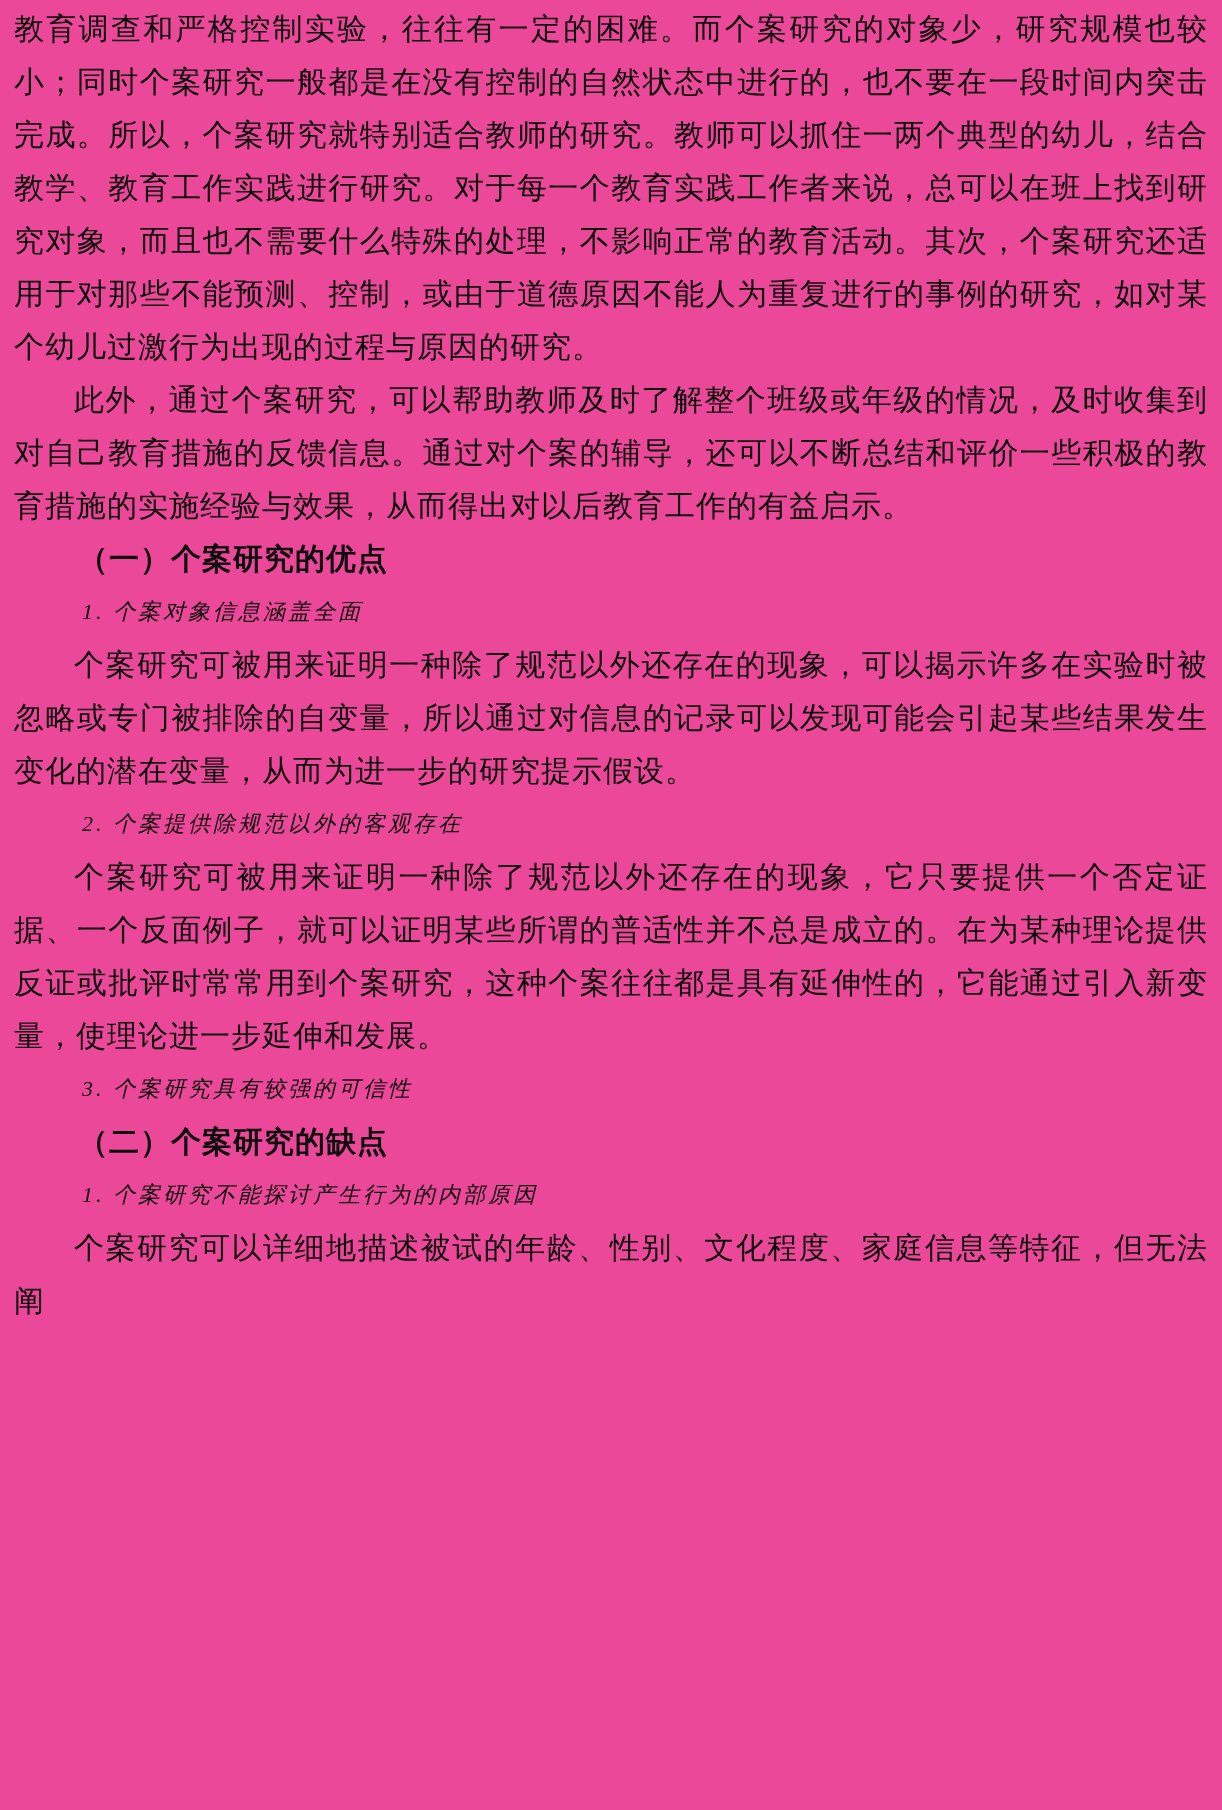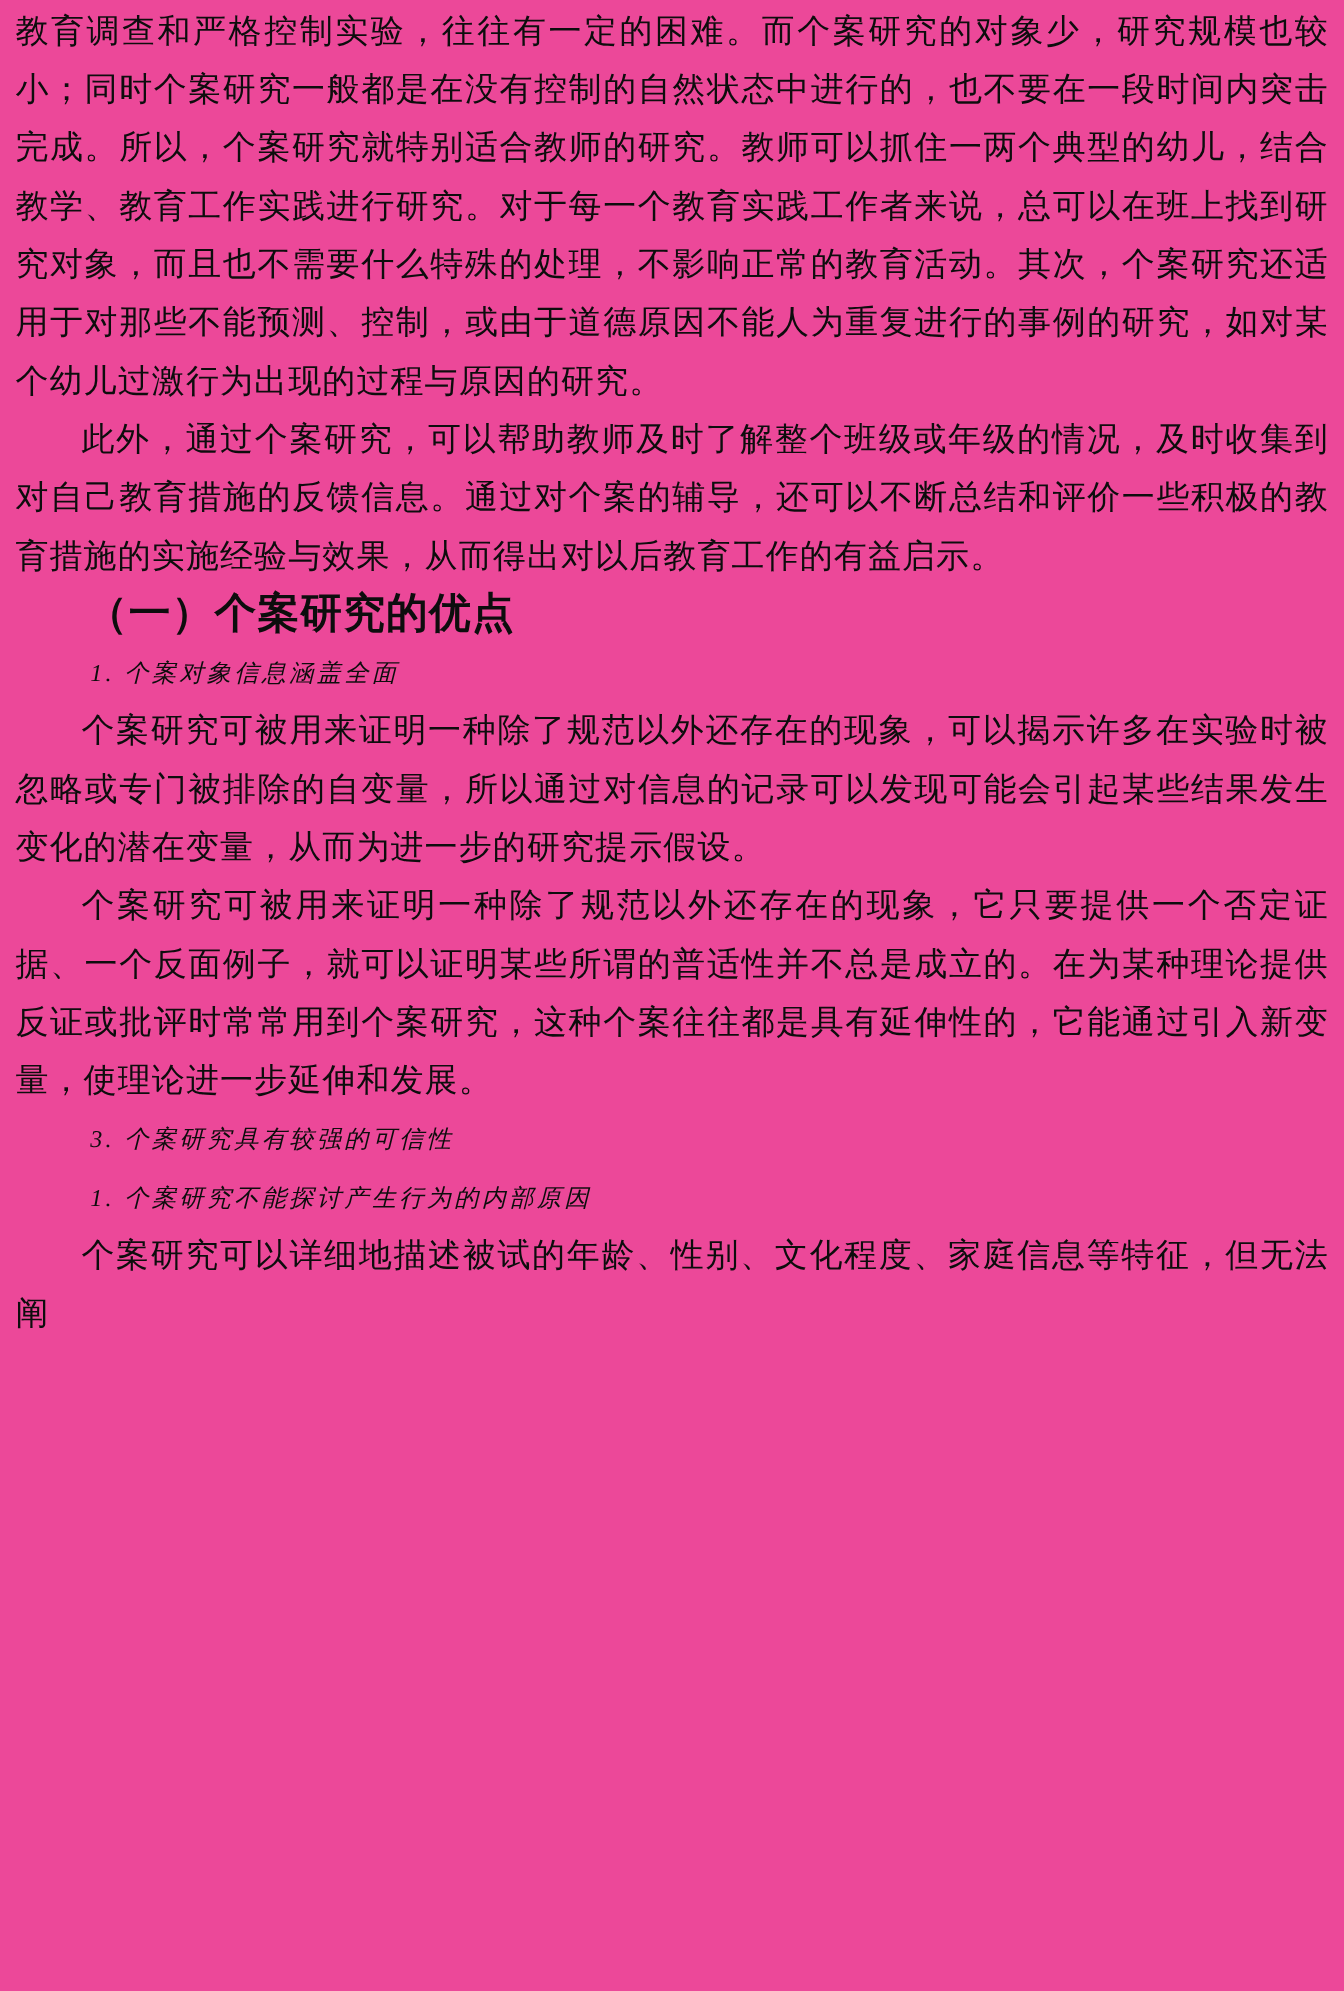--- a/index.html
+++ b/index.html
@@ -36,21 +36,21 @@
     font-family: "Liberation Sans", "DejaVu Sans", sans-serif;
     font-size: 33px;
     font-weight: bold;
     line-height: 53px;
     letter-spacing: 2px;
     margin: 29px 0 24px 0;
     padding-left: 64px;
   }
   .heading2 {
     font-family: "Liberation Sans", "DejaVu Sans", sans-serif;
-    font-size: 38px;
+    font-size: 30px;
     font-weight: bold;
     line-height: 53px;
     letter-spacing: 1px;
     margin: 0;
     padding-left: 64px;
   }
   .list-item {
     font-family: "Liberation Serif", "DejaVu Serif", serif;
     font-style: italic;
     font-size: 22px;
@@ -70,24 +70,26 @@
 
   <p class="para indent">此外，通过个案研究，可以帮助教师及时了解整个班级或年级的情况，及时收集到对自己教育措施的反馈信息。通过对个案的辅导，还可以不断总结和评价一些积极的教育措施的实施经验与效果，从而得出对以后教育工作的有益启示。</p>
 
 
   <h3 class="heading2">（一）个案研究的优点</h3>
 
   <p class="list-item">1. 个案对象信息涵盖全面</p>
 
   <p class="para indent">个案研究可被用来证明一种除了规范以外还存在的现象，可以揭示许多在实验时被忽略或专门被排除的自变量，所以通过对信息的记录可以发现可能会引起某些结果发生变化的潜在变量，从而为进一步的研究提示假设。</p>
 
+  <p class="list-item">2. 个案提供除规范以外的客观存在</p>
 
   <p class="para indent">个案研究可被用来证明一种除了规范以外还存在的现象，它只要提供一个否定证据、一个反面例子，就可以证明某些所谓的普适性并不总是成立的。在为某种理论提供反证或批评时常常用到个案研究，这种个案往往都是具有延伸性的，它能通过引入新变量，使理论进一步延伸和发展。</p>
 
   <p class="list-item">3. 个案研究具有较强的可信性</p>
 
 
+  <h3 class="heading2">（二）个案研究的缺点</h3>
 
   <p class="list-item">1. 个案研究不能探讨产生行为的内部原因</p>
 
   <p class="para indent">个案研究可以详细地描述被试的年龄、性别、文化程度、家庭信息等特征，但无法阐</p>
 
 </div>
 
 </body></html>

